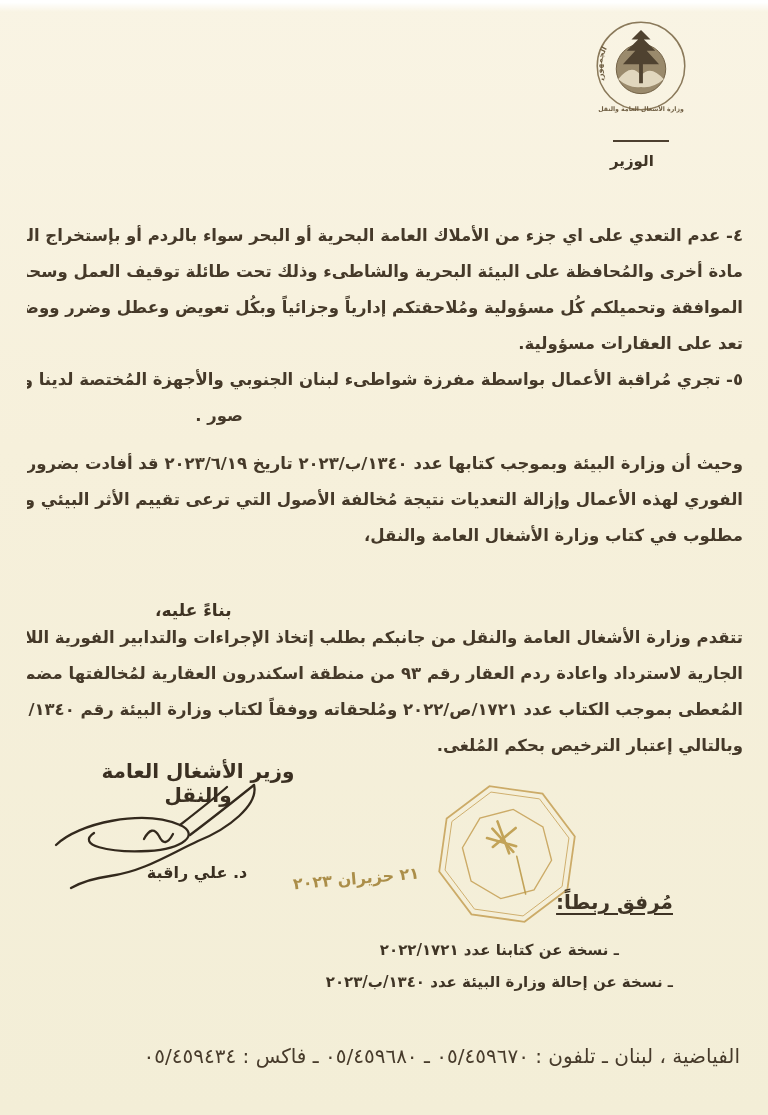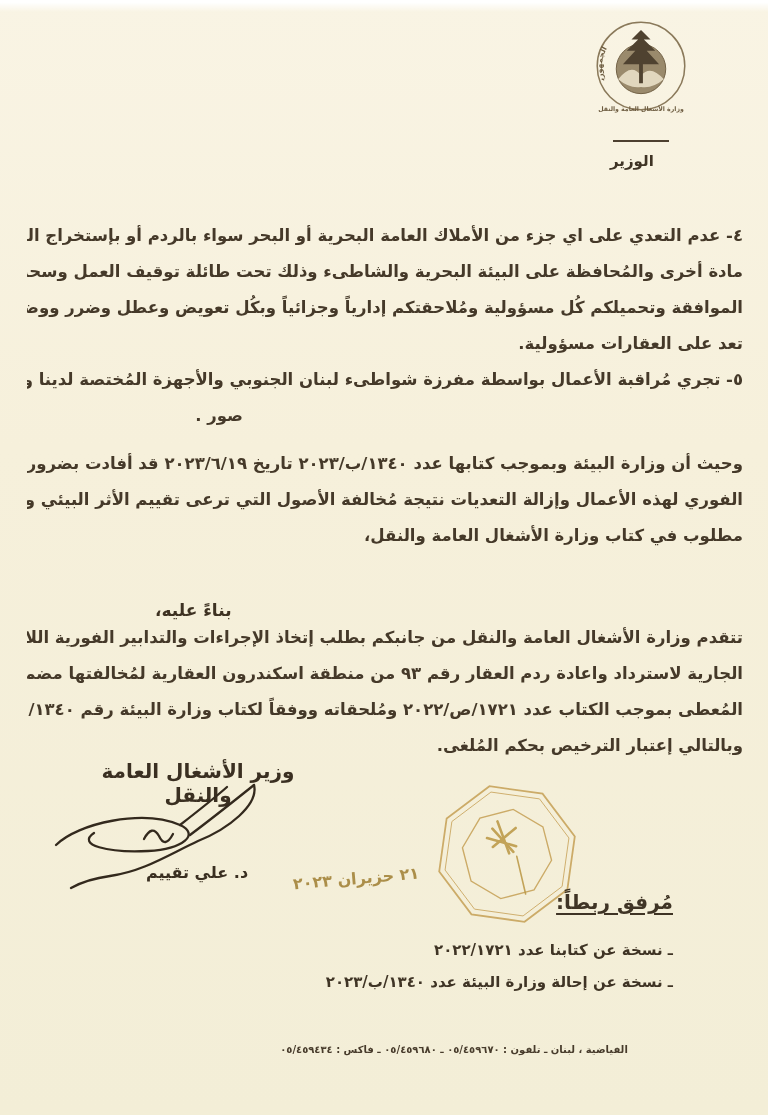--- a/index.html
+++ b/index.html
@@ -36,24 +36,24 @@
   .sig-name{position:absolute;left:135px;top:863px;width:124px;text-align:center;
     font-size:16px;font-weight:800;color:#3a2f21;}
   .date-stamp{position:absolute;left:281px;top:869px;width:150px;text-align:center;
     transform:rotate(-5deg);color:#ab8e49;font-size:16px;font-weight:700;letter-spacing:2px;
     white-space:nowrap;}
   .octagon-svg{position:absolute;left:426px;top:779px;width:162px;height:150px;transform:rotate(8deg);opacity:.92;}
   
   .attachments{position:absolute;right:95px;top:890px;text-align:right;color:#3f3425;}
   .attachments .heading{font-size:20px;font-weight:800;text-decoration:underline;
     text-underline-offset:4px;margin-bottom:20px;}
-  .attachments .item{font-size:15px;font-weight:700;line-height:32px;white-space:nowrap;}
+  .attachments .item{font-size:15px;font-weight:700;line-height:32px;white-space:nowrap;text-align:center;}
   
-  .footer{position:absolute;left:168px;right:28px;top:1044px;text-align:center;
-    font-size:10px;font-weight:700;color:#473b2b;white-space:nowrap;}
+  .footer{position:absolute;left:168px;right:28px;top:1044px;text-align:right;
+    font-size:20px;font-weight:400;color:#473b2b;white-space:nowrap;}
 </style>
 </head>
 <body>
 
 <div class="page">
   <div class="scan-edge-top"></div>
 
   <svg class="seal-svg" viewBox="0 0 124 106">
     <circle cx="62" cy="52" r="46" fill="none" stroke="#8a795a" stroke-width="1.6"></circle>
     <defs>
@@ -103,21 +103,21 @@
   <svg class="sig-svg" viewBox="0 0 235 108">
     <g fill="none" stroke="#33291d" stroke-width="2.3" stroke-linecap="round">
       <path d="M 8,62 C 30,40 95,26 132,42 C 152,51 136,66 100,68 C 60,70 28,62 46,50"></path>
       <path d="M 132,42 C 150,28 170,12 179,4"></path>
       <path d="M 142,52 C 166,34 196,10 206,2"></path>
       <path d="M 206,2 C 211,22 180,46 150,58 C 120,72 96,88 62,93 C 47,95 32,100 23,105"></path>
       <path d="M 96,56 q 8,-15 15,-3 q 6,13 14,-2"></path>
     </g>
   </svg>
 
-  <div class="sig-name">د. علي تقييم</div>
+  <div class="sig-name">د. علي راقبة</div>
 
   <div class="date-stamp">٢١ حزيران ٢٠٢٣</div>
 
   <svg class="octagon-svg" viewBox="0 0 160 150">
     <g fill="none" stroke="#c9a65f">
       <polygon stroke-width="1.8" points="144.7,101.8 106.8,139.7 53.2,139.7 15.3,101.8 15.3,48.2 53.2,10.3 106.8,10.3 144.7,48.2"></polygon>
       <polygon stroke-width="0.9" points="139.1,99.5 104.5,134.1 55.5,134.1 20.9,99.5 20.9,50.5 55.5,15.9 104.5,15.9 139.1,50.5"></polygon>
       <polygon stroke-width="1.4" points="125,75 111.8,106.8 80,120 48.2,106.8 35,75 48.2,43.2 80,30 111.8,43.2"></polygon>
     </g>
     <defs>

